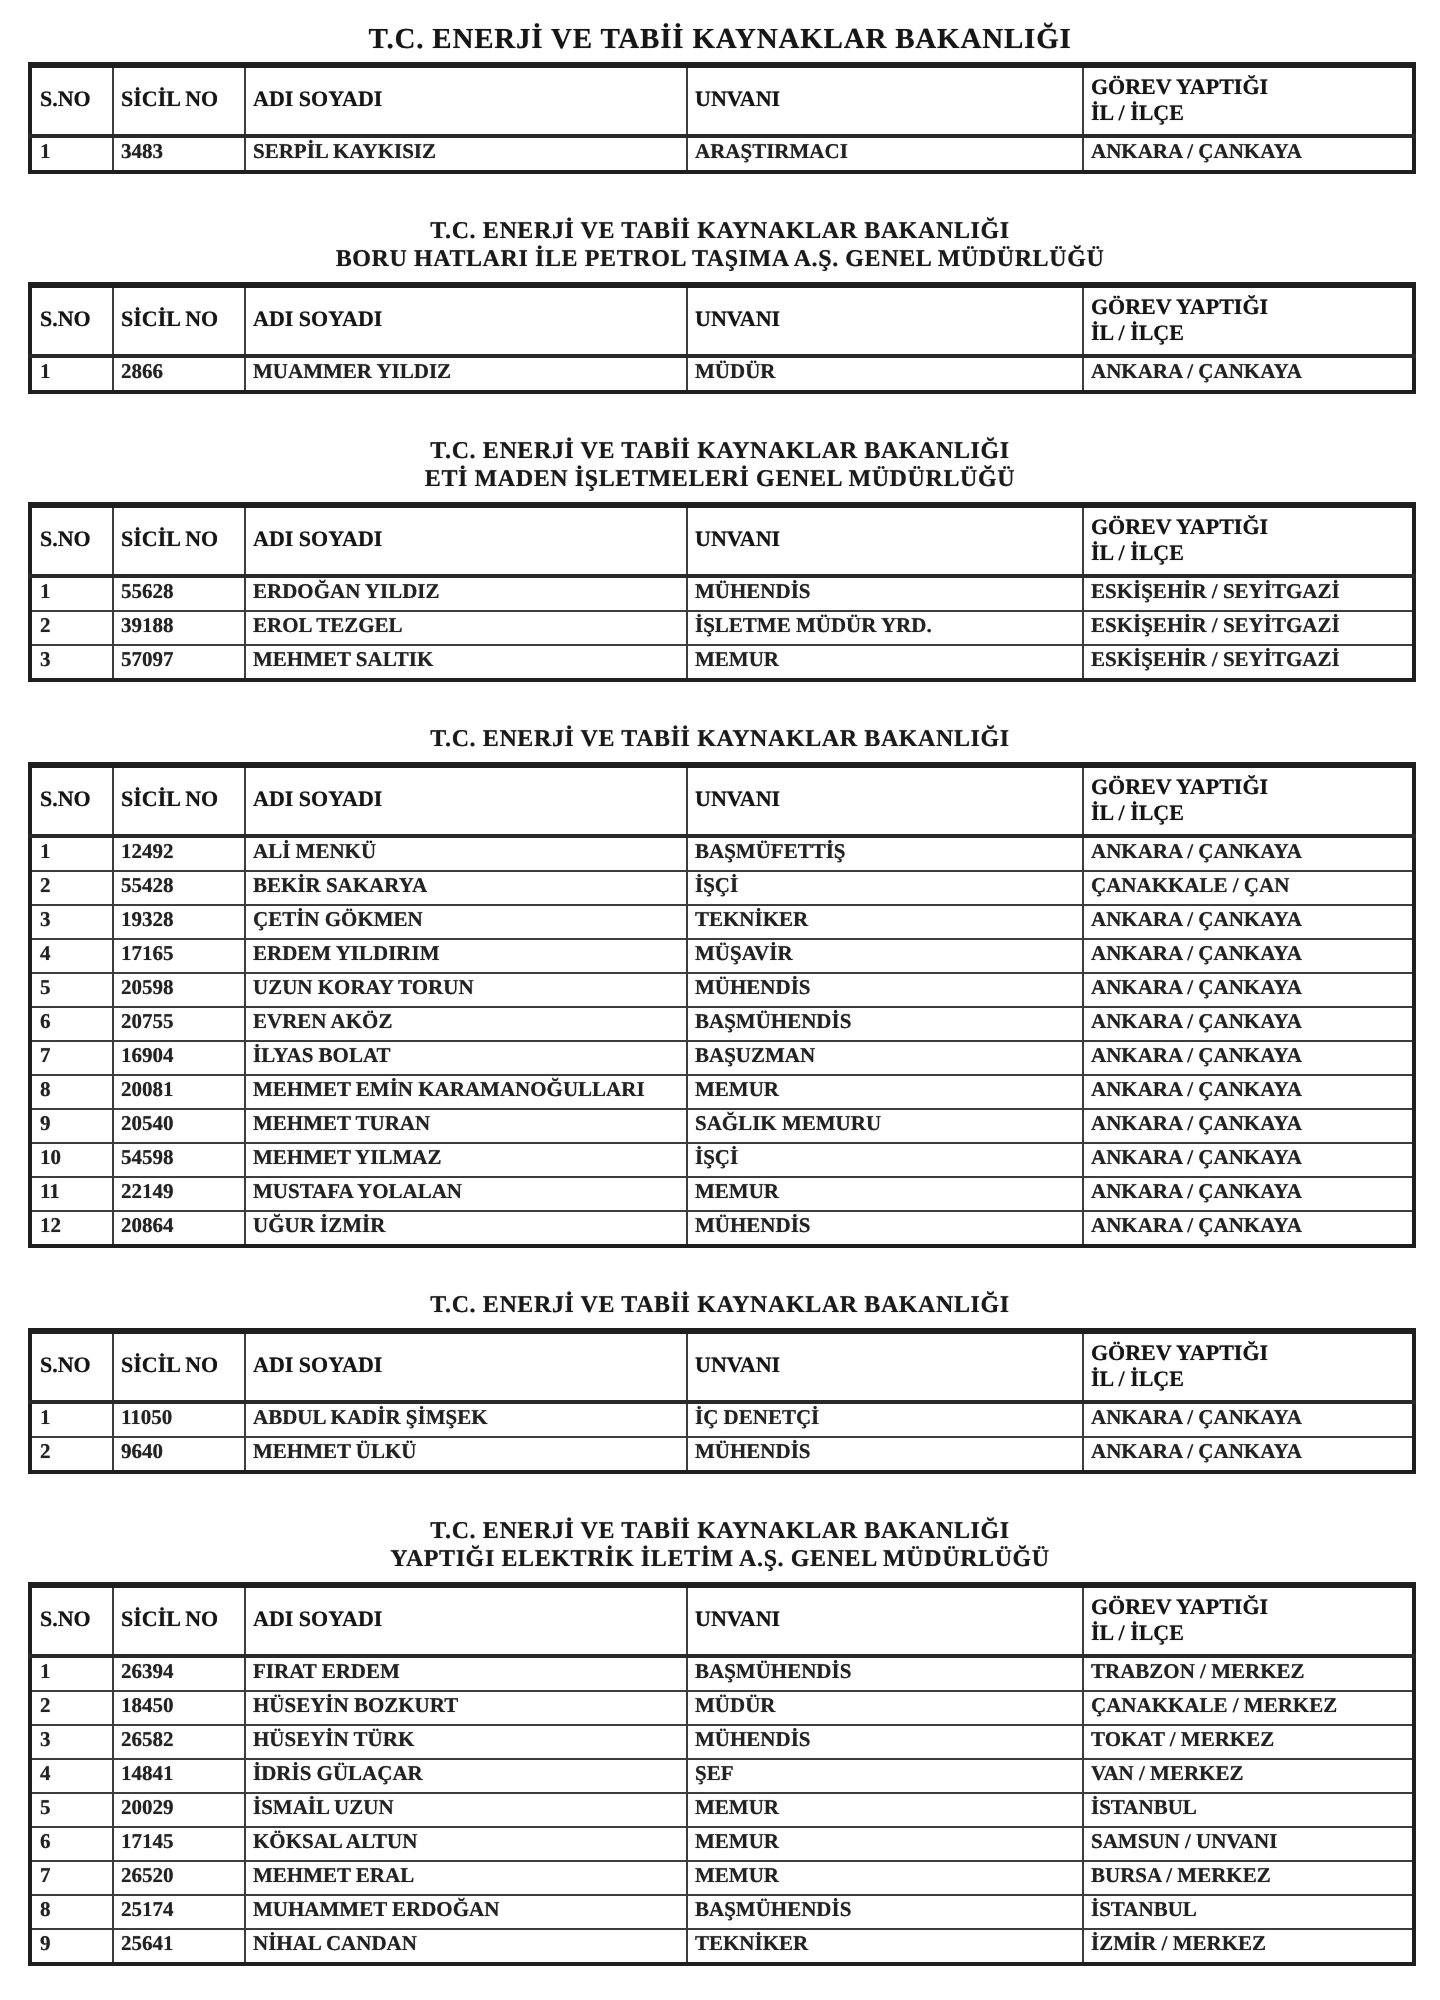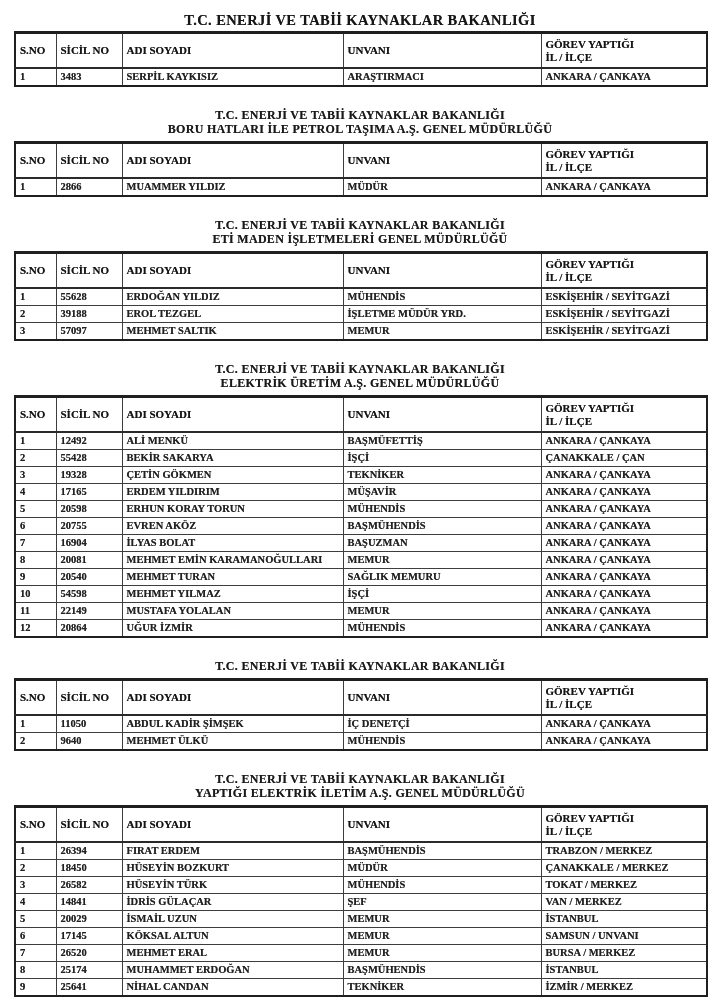--- a/index.html
+++ b/index.html
@@ -232,21 +232,20 @@
               <td>MEMUR</td>
               <td>ESKİŞEHİR / SEYİTGAZİ</td>
             </tr>
           </tbody>
     </table>
   </div>
 
   <div class="section">
     <div class="sec-title">
           <div class="title-line">T.C. ENERJİ VE TABİİ KAYNAKLAR BAKANLIĞI</div>
-          <div class="title-line">ELEKTRİK ÜRETİM A.Ş. GENEL MÜDÜRLÜĞÜ</div>
         </div>
     <table class="personnel">
       <colgroup>
         <col class="c-sno">
             <col class="c-sicil">
             <col class="c-ad">
             <col class="c-unvan">
             <col class="c-gorev">
       </colgroup>
       <thead>
@@ -294,21 +293,21 @@
             <tr>
               <td>4</td>
               <td>17165</td>
               <td>ERDEM YILDIRIM</td>
               <td>MÜŞAVİR</td>
               <td>ANKARA / ÇANKAYA</td>
             </tr>
             <tr>
               <td>5</td>
               <td>20598</td>
-              <td>ERHUN KORAY TORUN</td>
+              <td>UZUN KORAY TORUN</td>
               <td>MÜHENDİS</td>
               <td>ANKARA / ÇANKAYA</td>
             </tr>
             <tr>
               <td>6</td>
               <td>20755</td>
               <td>EVREN AKÖZ</td>
               <td>BAŞMÜHENDİS</td>
               <td>ANKARA / ÇANKAYA</td>
             </tr>

